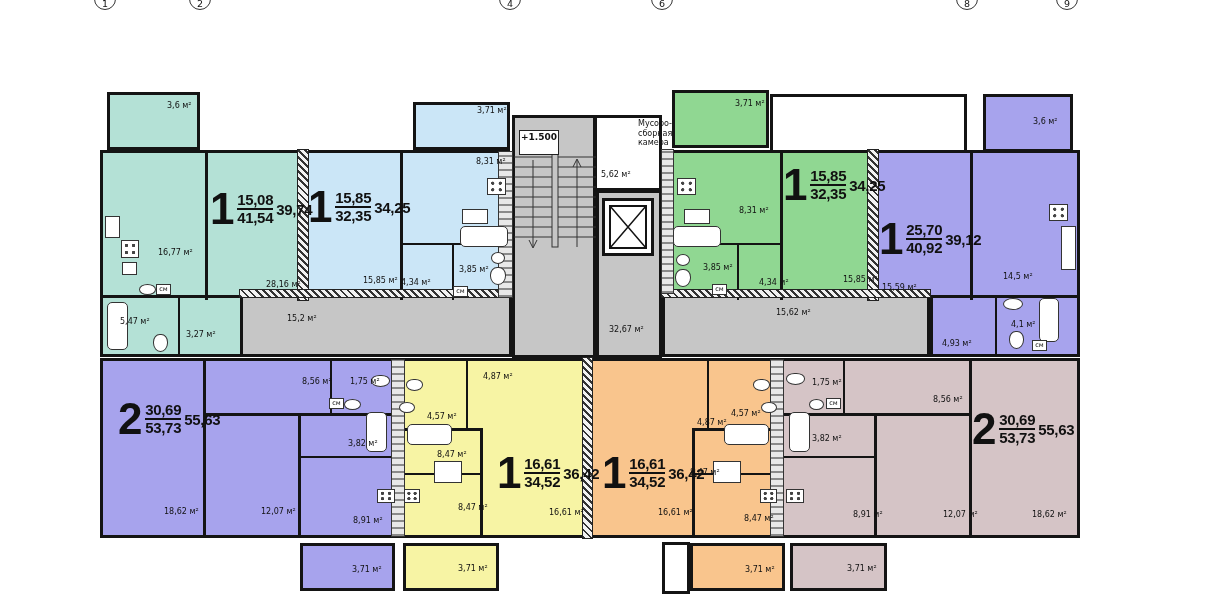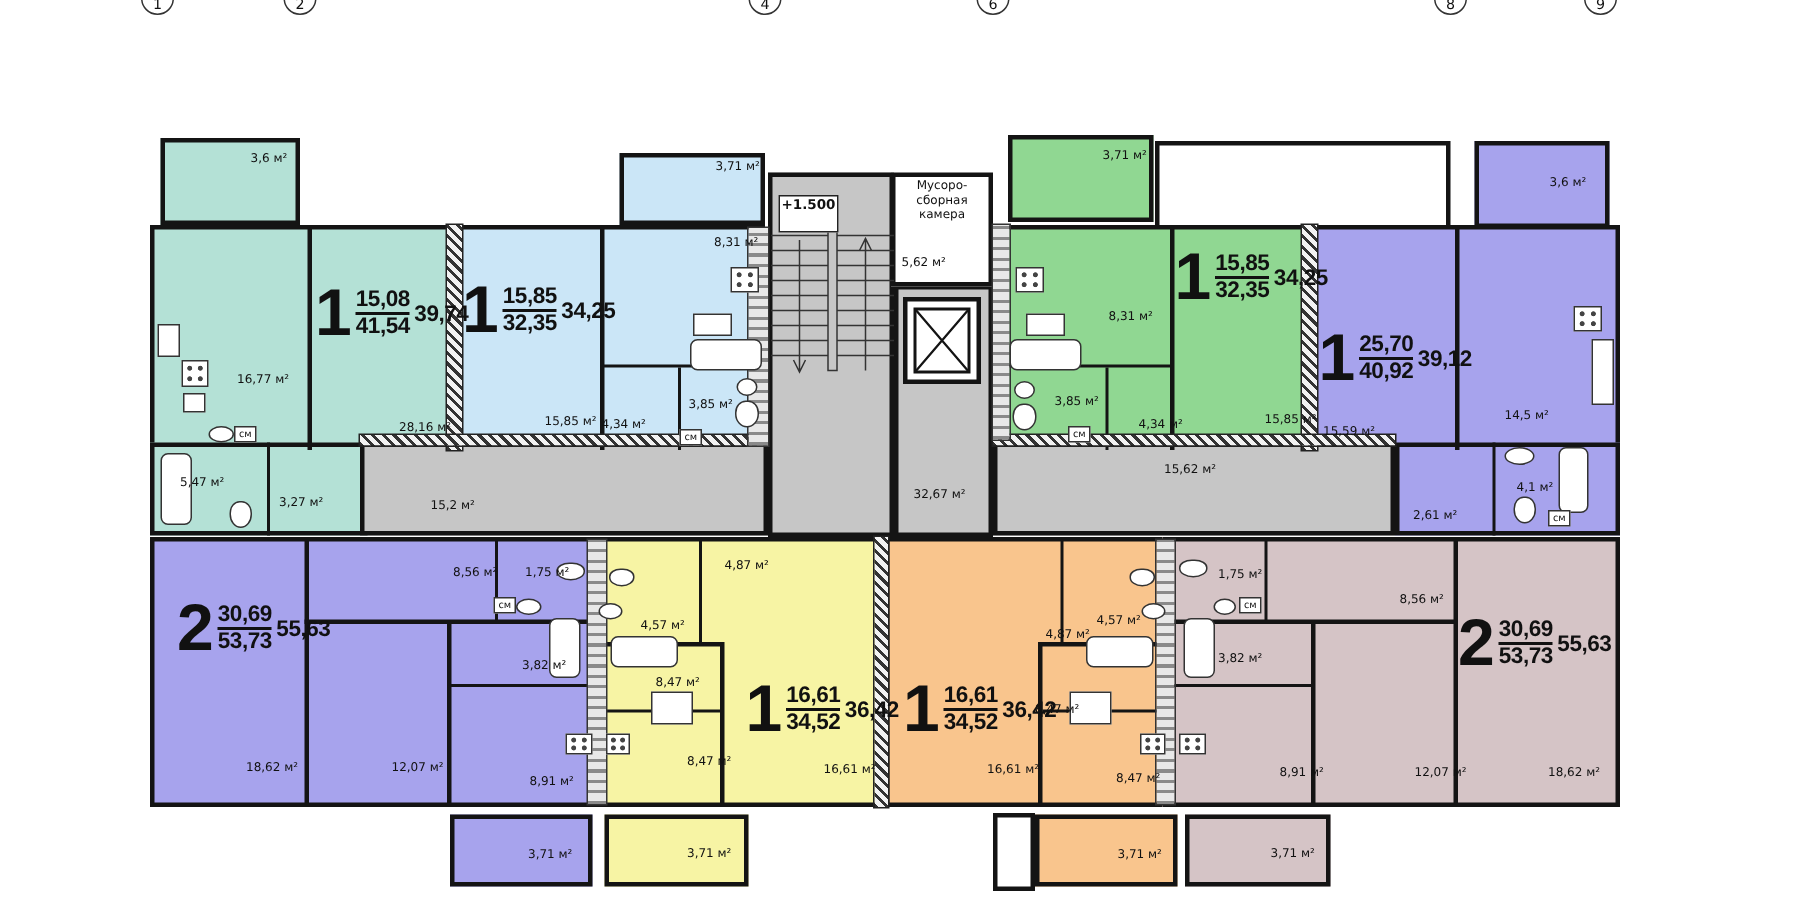--- a/index.html
+++ b/index.html
@@ -30,21 +30,21 @@
             letter-spacing:-0.3px;font-family:"Liberation Sans",sans-serif;}
   .aptlabel .digit{font-size:44px;line-height:34px;}
   .frac{display:flex;flex-direction:column;margin-left:3px;font-size:15px;line-height:16px;}
   .frac .up{border-bottom:2px solid #111;}
   .total{font-size:15px;margin-left:3px;}
   .axis{position:absolute;top:-12px;width:22px;height:22px;border:1.3px solid #333;border-radius:50%;
         background:#fff;box-sizing:border-box;display:flex;align-items:flex-end;justify-content:center;
         font-size:9.5px;line-height:11px;z-index:40;}
   .levelbox{position:absolute;background:#fff;border:1.5px solid #222;box-sizing:border-box;
             font-size:9px;font-weight:bold;text-align:center;line-height:12px;z-index:35;}
-  .note{position:absolute;font-size:8px;line-height:9.5px;text-align:center;white-space:pre-line;z-index:30;}
+  .note{position:absolute;font-size:8px;line-height:9.5px;white-space:pre-line;z-index:30;padding-left:44px;}
   .stairs,.elevsvg{position:absolute;z-index:15;}
 </style>
 </head>
 <body>
 
 <div class="plan">
 
   <div class="axis" style="left:94px">
       <span>1</span>
     </div>
@@ -225,24 +225,24 @@
 
   <span class="lbl" style="left:735px;top:99px">3,71 м²</span>
   <span class="lbl" style="left:739px;top:206px">8,31 м²</span>
   <span class="lbl" style="left:703px;top:263px">3,85 м²</span>
   <span class="lbl" style="left:759px;top:278px">4,34 м²</span>
   <span class="lbl" style="left:843px;top:275px">15,85 м²</span>
 
   <span class="lbl" style="left:1033px;top:117px">3,6 м²</span>
   <span class="lbl" style="left:882px;top:283px">15,59 м²</span>
   <span class="lbl" style="left:1003px;top:272px">14,5 м²</span>
-  <span class="lbl" style="left:942px;top:339px">2,61 м²</span>
+  <span class="lbl" style="left:942px;top:339px">4,93 м²</span>
   <span class="lbl" style="left:1011px;top:320px">4,1 м²</span>
 
-  <span class="lbl" style="left:287px;top:332px">15,2 м²</span>
+  <span class="lbl" style="left:287px;top:314px">15,2 м²</span>
   <span class="lbl" style="left:609px;top:325px">32,67 м²</span>
   <span class="lbl" style="left:776px;top:308px">15,62 м²</span>
 
   <span class="lbl" style="left:302px;top:377px">8,56 м²</span>
   <span class="lbl" style="left:350px;top:377px">1,75 м²</span>
   <span class="lbl" style="left:348px;top:439px">3,82 м²</span>
   <span class="lbl" style="left:164px;top:507px">18,62 м²</span>
   <span class="lbl" style="left:261px;top:507px">12,07 м²</span>
   <span class="lbl" style="left:353px;top:516px">8,91 м²</span>
   <span class="lbl" style="left:352px;top:565px">3,71 м²</span>

